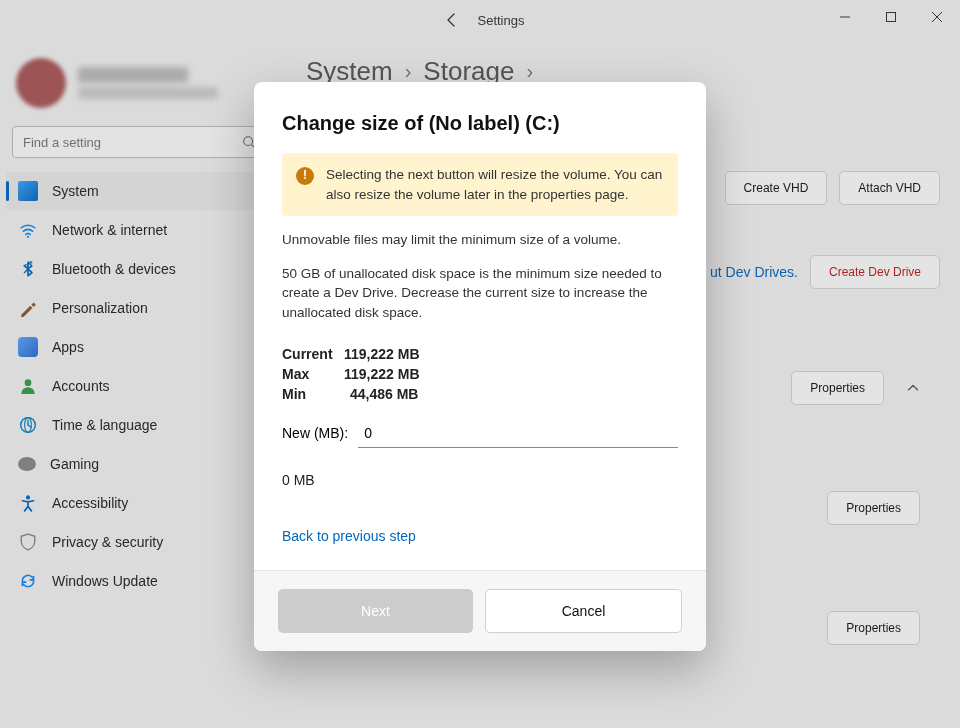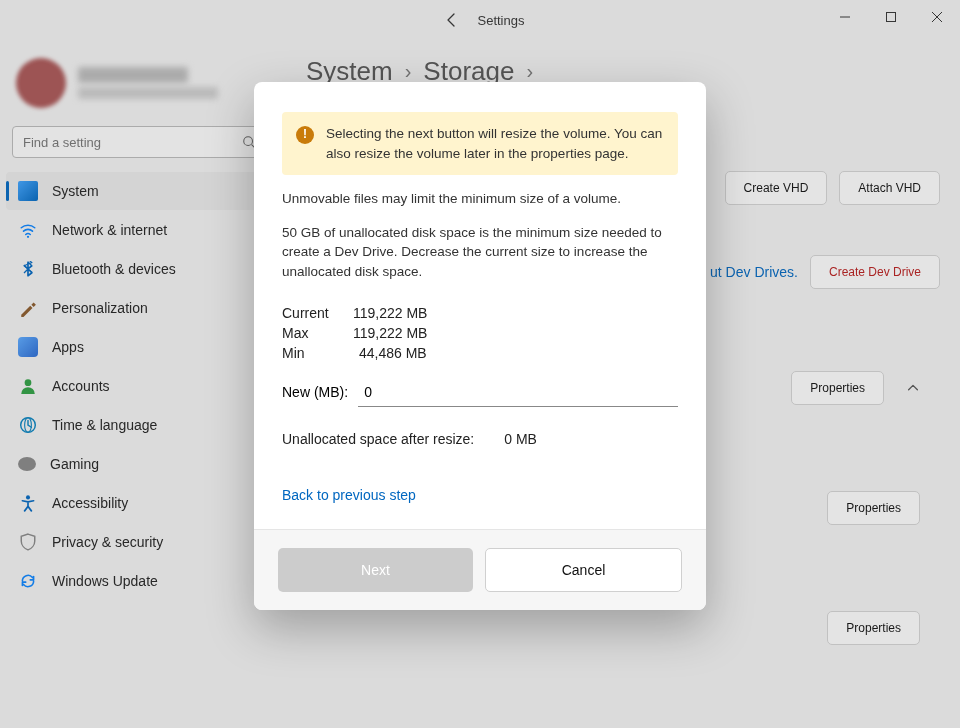--- a/index.html
+++ b/index.html
@@ -64,21 +64,21 @@
   
   .scrim { position:absolute; inset:0; background:rgba(80,80,80,0.14); pointer-events:none; z-index:5;}
 
   
   .dialog { position:absolute; left:50%; top:82px; transform:translateX(-50%); width:452px; background:#fff; border-radius:8px; box-shadow: 0 18px 48px rgba(0,0,0,0.28); z-index:10; padding: 30px 28px 22px 28px; display:flex; flex-direction:column;}
   .dialog h2 { font-size:20px; font-weight:600; color:#111; margin-bottom:18px;}
   .infobar { background:#fff4ce; border-radius:4px; padding:12px 14px; display:flex; gap:12px; align-items:flex-start; font-size:13.5px; color:#333; line-height:1.45;}
   .infobar .wicon { width:18px; height:18px; flex-shrink:0; border-radius:50%; background:#c97b0a; display:flex; align-items:center; justify-content:center; color:#fff; font-size:12px; font-weight:bold; margin-top:2px;}
   .dialog p { font-size:13.5px; color:#333; line-height:1.45; margin-top:14px;}
   .kv { margin-top:20px; font-size:14px; }
-  .kv-row { display:flex; gap:9px; margin:4px 0;}
+  .kv-row { display:flex; gap:0; margin:4px 0;font-weight:bold;}
   .kv-row .k { width:62px; color:#222;}
   .kv-row .v { color:#222;}
   .newrow { display:flex; align-items:center; gap:10px; margin-top:12px; font-size:14px;}
   .newrow input { flex:1; height:30px; border:none; border-bottom:1px solid #888; padding:0 6px; font-size:14px; outline:none;}
   .unalloc { display:flex; gap:30px; font-size:14px; margin-top:24px; color:#222;}
   .backlink { color:#0067c0; font-size:14px; margin-top:auto; padding-top:40px; cursor:pointer;}
   .dlg-footer { margin:26px -28px -22px -28px; padding:18px 24px; background:#f6f6f6; border-top:1px solid #e5e5e5; border-radius:0 0 8px 8px; display:flex; gap:12px;}
   .dlg-footer button { flex:1; height:44px; border-radius:5px; font-size:14px; cursor:pointer;}
   .dlg-footer .next { background:#ccc; border:none; color:#fff; cursor:default;}
   .dlg-footer .cancel { background:#fff; border:1px solid #d0d0d0; color:#111;}
@@ -261,20 +261,21 @@
         
       </div>
     </div>
 
   </main>
 </div>
 
 <div class="scrim"></div>
 
 <div class="dialog">
+  <h2>Change size of (No label) (C:)</h2>
   <div class="infobar">
     <div class="wicon">!</div>
     <div>Selecting the next button will resize the volume. You can also resize the volume later in the properties page.</div>
   </div>
   <p>Unmovable files may limit the minimum size of a volume.</p>
   <p>50 GB of unallocated disk space is the minimum size needed to create a Dev Drive. Decrease the current size to increase the unallocated disk space.</p>
   <div class="kv">
     <div class="kv-row">
         <span class="k">Current</span>
         <span class="v">119,222 MB</span>
@@ -286,21 +287,20 @@
     <div class="kv-row">
         <span class="k">Min</span>
         <span class="v" style="margin-left:6px">44,486 MB</span>
       </div>
   </div>
   <div class="newrow">
     <span>New (MB):</span>
     <input type="text" value="0" style="">
   </div>
   <div class="unalloc">
-    <span>Unallocated space after resize:</span>
     <span>0 MB</span>
   </div>
   <div class="backlink">Back to previous step</div>
   <div class="dlg-footer">
     <button class="next" disabled="">Next</button>
     <button class="cancel">Cancel</button>
   </div>
 </div>
 
 </body></html>

